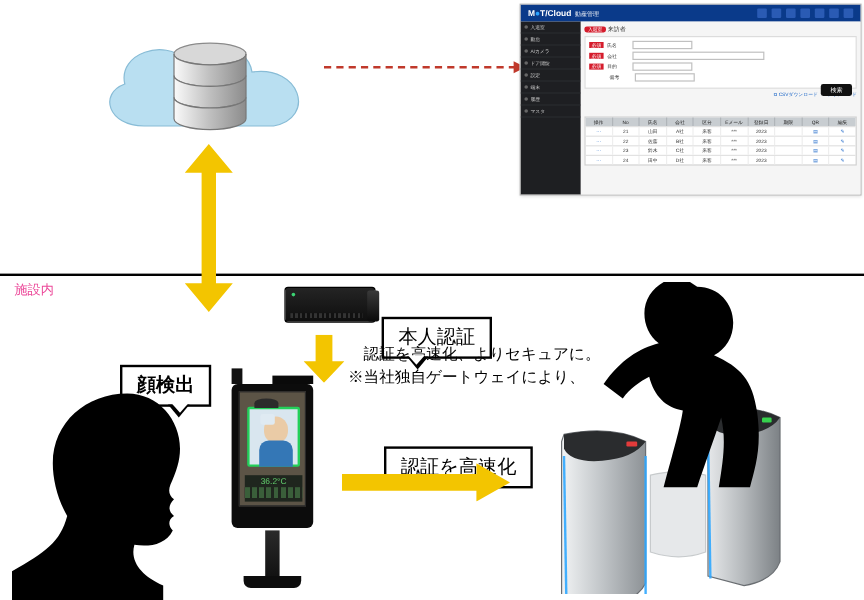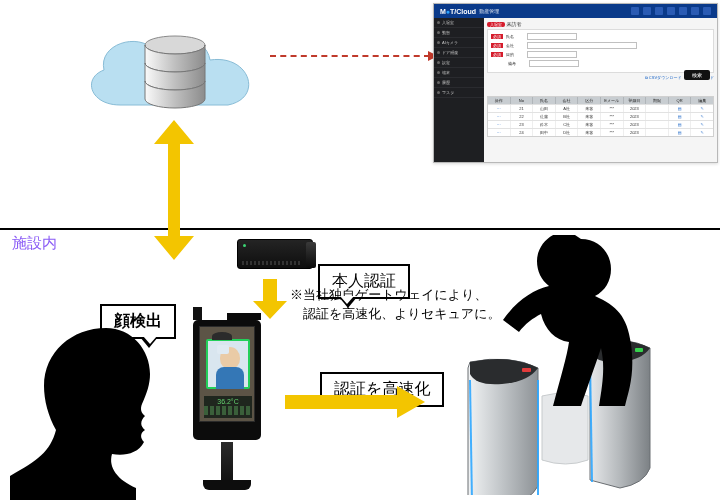--- a/index.html
+++ b/index.html
@@ -14,22 +14,22 @@
   }
   .facility-line {
     position: absolute;
     left: 0; top: 228px;
     width: 720px; height: 2px;
     background: #000;
   }
   .facility-label {
     position: absolute;
     left: 12px; top: 234px;
-    font-size: 15px;
-    color: #8b5cf6;
+    font-size: 11px;
+    color: #ec4899;
   }
 
   
   .cloud {
     position: absolute;
     left: 70px; top: 20px;
     width: 200px; height: 105px;
   }
   .cloud svg { width: 100%; height: 100%; display: block; }
 
@@ -391,22 +391,22 @@
   </svg>
 </div>
 
 <div class="boxlabel tail-br" style="left:100px; top:272px;font-weight:bold;">顔検出</div>
 
 <div class="boxlabel tail-bl" style="left:318px; top:232px;">本人認証</div>
 
 <div class="boxlabel" style="left:320px; top:340px;">認証を高速化</div>
 
 <div class="note" style="left:290px; top:286px;">
+  <div>　認証を高速化、よりセキュアに。</div>
   <div>※当社独自ゲートウェイにより、</div>
-  <div>　認証を高速化、よりセキュアに。</div>
 </div>
 
 <div class="arrow" style="left:285px; top:386px;">
   <svg width="140" height="32" viewBox="0 0 140 32">
     <polygon points="0,9 112,9 112,0 140,16 112,32 112,23 0,23" fill="#f3c500"></polygon>
   </svg>
 </div>
 
 <div class="silhouette" style="left:10px; top:320px;">
   <svg width="175" height="180" viewBox="0 0 175 180">

